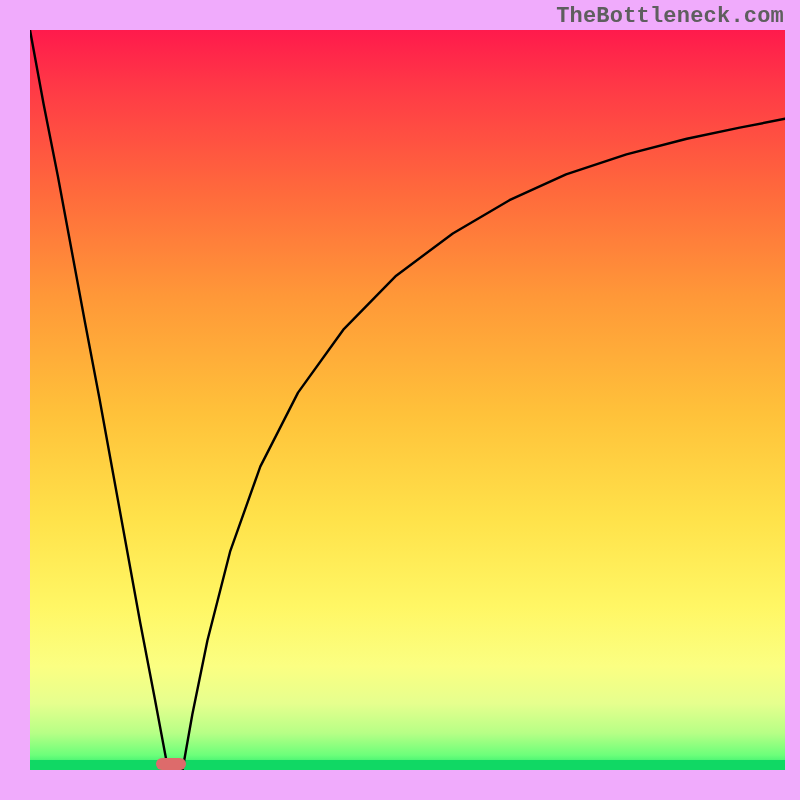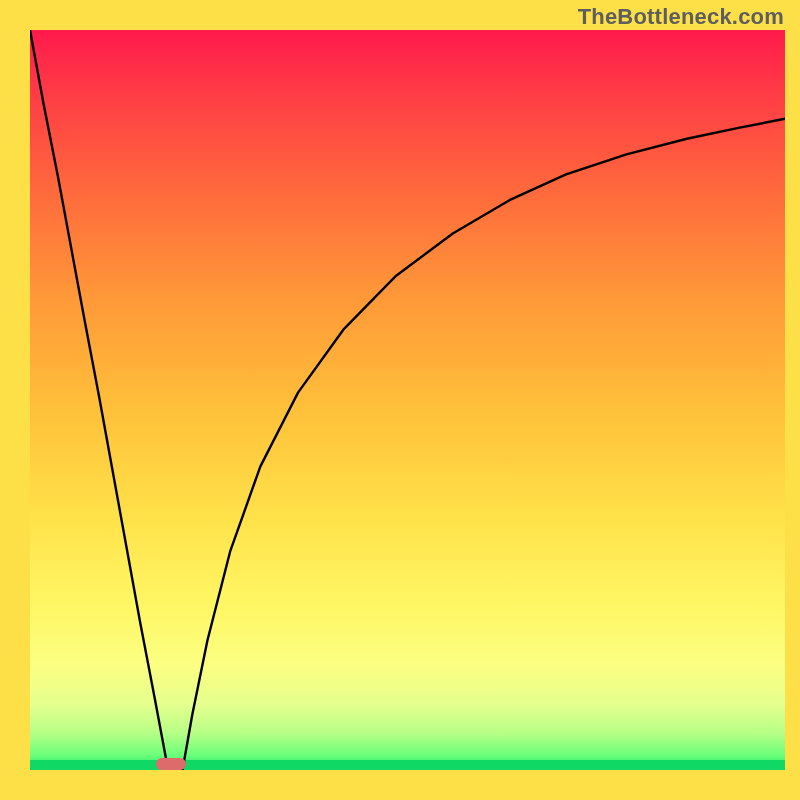--- a/index.html
+++ b/index.html
@@ -8,21 +8,22 @@
     width: 800px;
     height: 800px;
     overflow: hidden;
     background: #000;
     font-family: Arial, Helvetica, sans-serif;
   }
   .frame {
     position: relative;
     width: 800px;
     height: 800px;
-    background: #fde047;
+    background: #f0abfc;
+    font-family: Liberation Mono, monospace;
   }
   .watermark {
     position: absolute;
     top: 4px;
     right: 16px;
     color: #5e5e5e;
     font-size: 22px;
     font-weight: 600;
     letter-spacing: 0.2px;
     z-index: 50;

